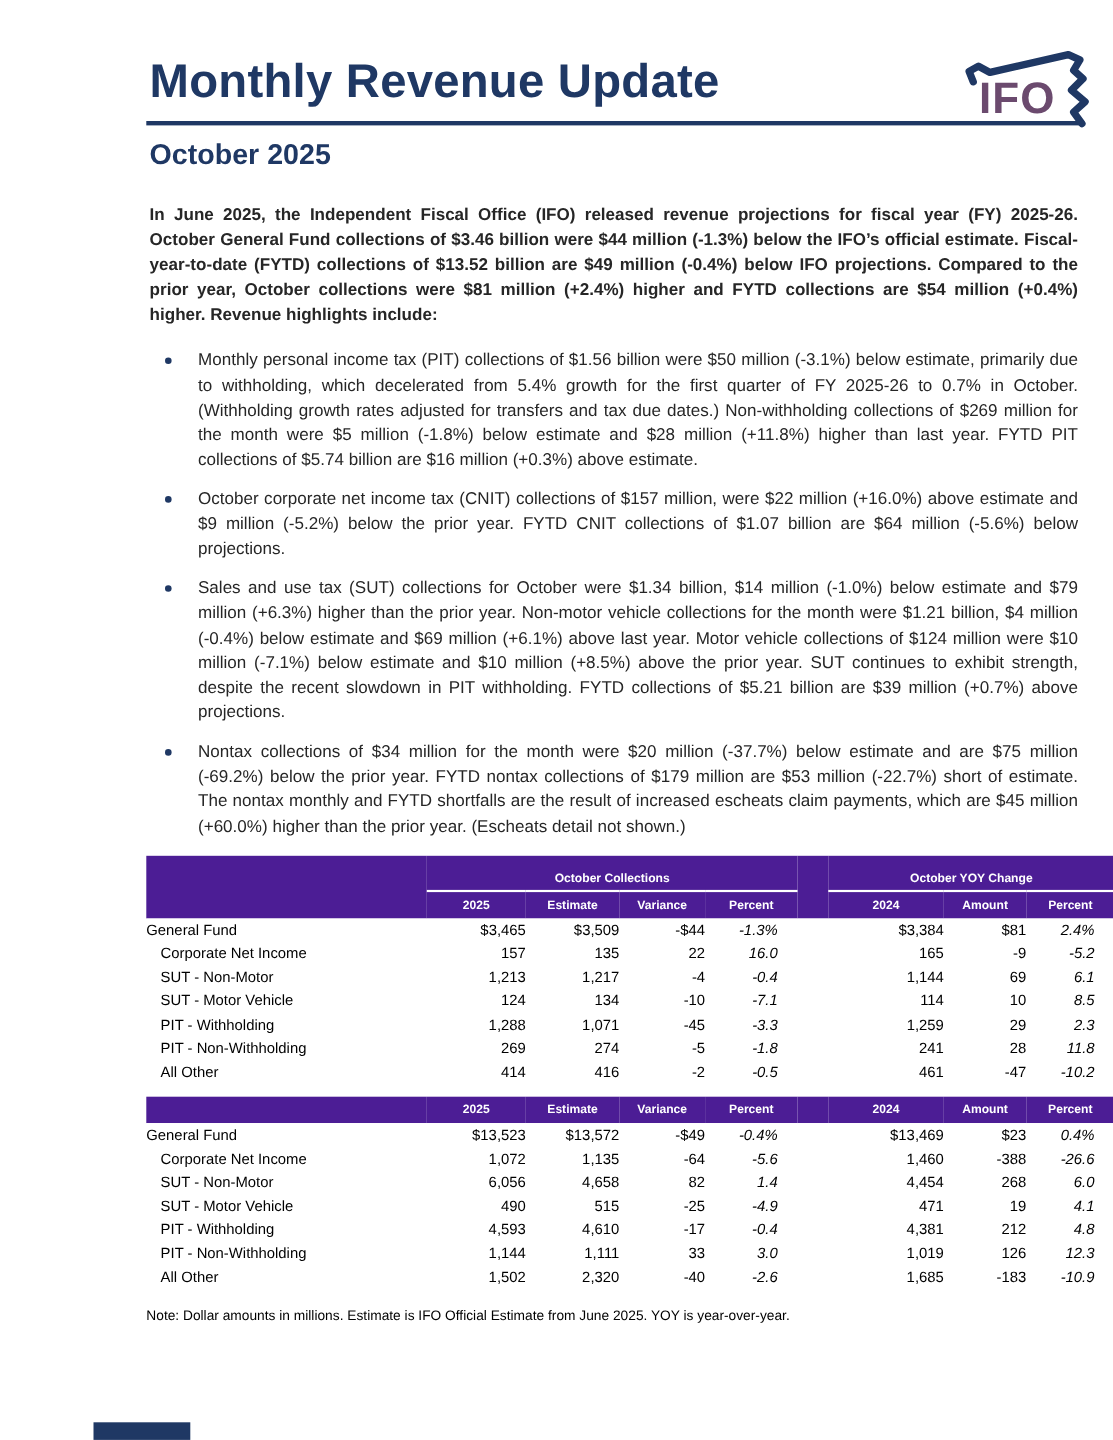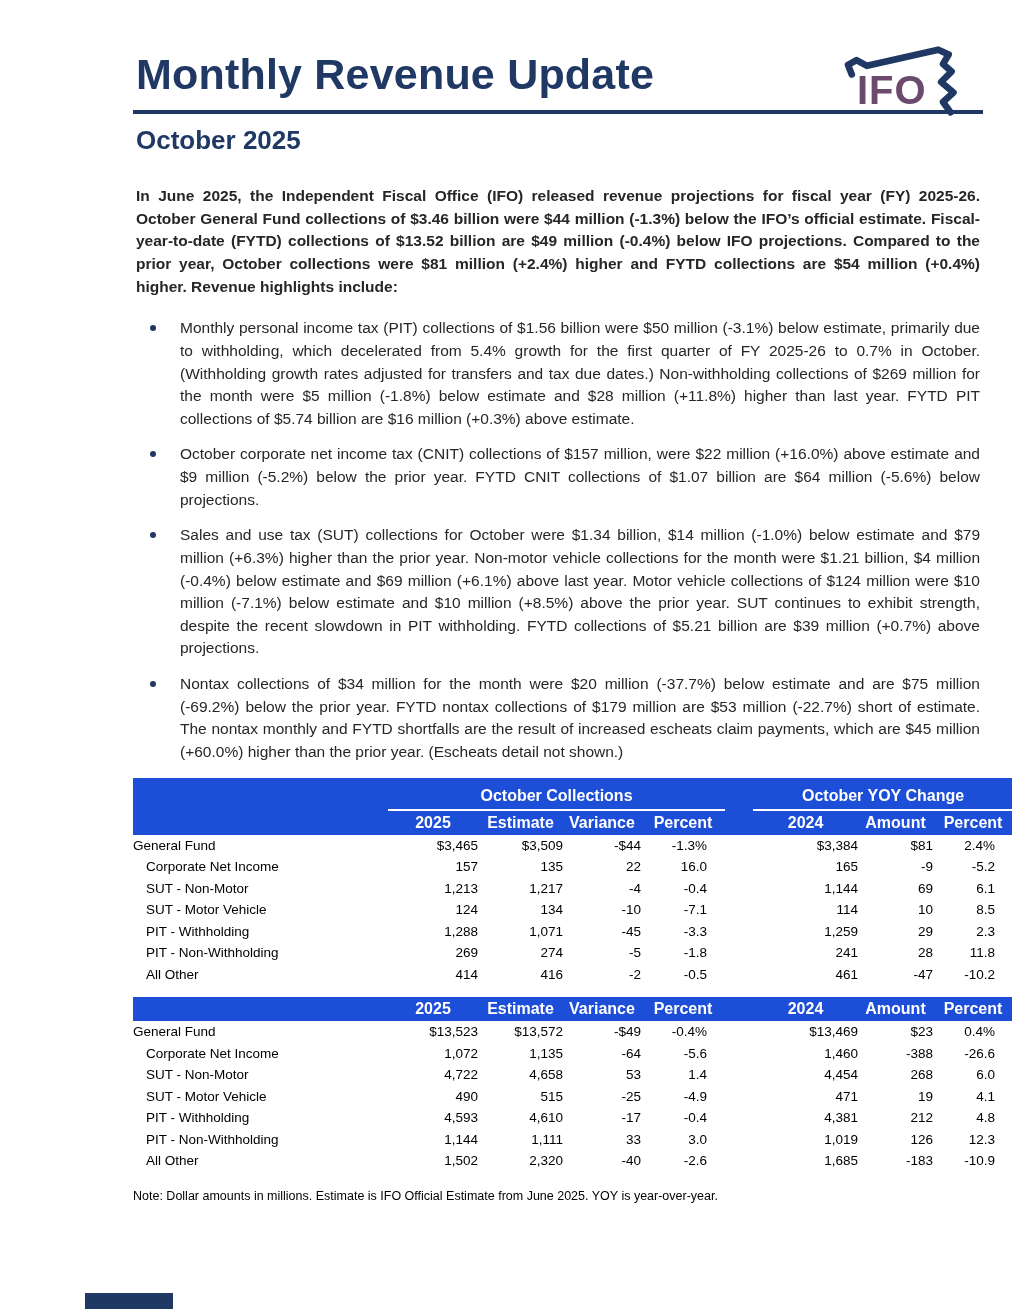--- a/index.html
+++ b/index.html
@@ -9,21 +9,21 @@
     -webkit-font-smoothing:antialiased;
   }
   .page{position:relative;width:1012px;height:1309px;overflow:hidden;padding-left:48px;}
 
   
   .masthead{position:relative;padding:52px 78px 0 88px;}
   .doc-title{
     margin:0;font-size:43px;line-height:1.05;font-weight:700;
     color:#1F3864;letter-spacing:.2px;
   }
-  .logo{position:absolute;top:44px;right:91px;width:128px;height:76px;text-decoration:underline;}
+  .logo{position:absolute;top:44px;right:58px;width:128px;height:76px;text-decoration:underline;}
   .logo svg{position:absolute;top:0;left:0;}
   .logo-text{
     position:absolute;left:16px;top:26px;
     font-size:40px;font-weight:700;color:#6B4A6E;letter-spacing:1px;line-height:1;
   }
   .rule{height:4px;background:#1F3864;margin:13px 0 0 -3px;width:850px;}
   .doc-subtitle{margin:11px 0 0 0;font-size:26px;font-weight:700;color:#1F3864;}
 
   
   .content{padding:0 80px 0 88px;}
@@ -41,32 +41,32 @@
   
   .section-title{
     margin:47px 0 0 -3px;font-size:15.5px;font-weight:700;color:#1F3864;
   }
   table.cmp{
     border-collapse:collapse;table-layout:fixed;width:880px;
     margin:14px 0 0 -3px;font-size:13.5px;
   }
   table.cmp.second{margin-top:12px;}
   table.cmp thead th{
-    background:#1d4ed8;color:#ffffff;font-weight:700;font-size:16px;padding:0;
+    background:#4c1d95;color:#ffffff;font-weight:700;font-size:11px;padding:0;
   }
   table.cmp thead tr.grp th{height:27px;vertical-align:bottom;}
   table.cmp thead tr.grp th.group{
     text-align:center;border-bottom:2px solid #ffffff;padding-bottom:4px;
   }
   table.cmp thead tr.cols th{height:24px;vertical-align:middle;}
   table.cmp tbody td{height:21.5px;padding:0;color:#000000;vertical-align:middle;background:#ffffff;}
   td.lbl{text-align:left;padding-left:2px;}
   td.lbl.ind{padding-left:13px;}
   td.num{text-align:right;padding-right:10px;}
-  td.num.n3,td.num.m2{padding-right:18px;}
+  td.num.n3,td.num.m2{padding-right:18px;font-style:italic;}
   .note{margin:17px 0 0 -3px;font-size:12.5px;color:#000000;}
 
   .footer-accent{
     position:absolute;left:85px;bottom:0;width:88px;height:16px;background:#1F3864;
   }
 </style>
 </head>
 <body>
 
 <div class="page">
@@ -260,23 +260,23 @@
             <td class="num n1">1,135</td>
             <td class="num n2">-64</td>
             <td class="num n3">-5.6</td>
             <td class="sp"></td>
             <td class="num m0">1,460</td>
             <td class="num m1">-388</td>
             <td class="num m2">-26.6</td>
           </tr>
           <tr>
             <td class="lbl ind">SUT - Non-Motor</td>
-            <td class="num n0">4,722</td>
+            <td class="num n0">6,056</td>
             <td class="num n1">4,658</td>
-            <td class="num n2">53</td>
+            <td class="num n2">82</td>
             <td class="num n3">1.4</td>
             <td class="sp"></td>
             <td class="num m0">4,454</td>
             <td class="num m1">268</td>
             <td class="num m2">6.0</td>
           </tr>
           <tr>
             <td class="lbl ind">SUT - Motor Vehicle</td>
             <td class="num n0">490</td>
             <td class="num n1">515</td>

